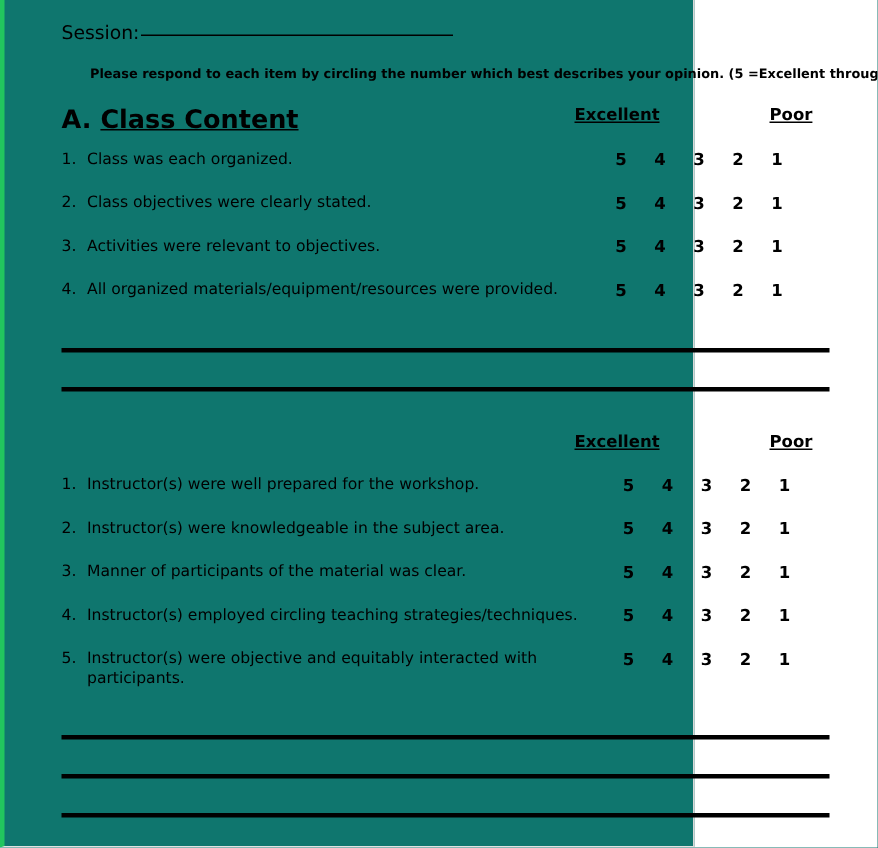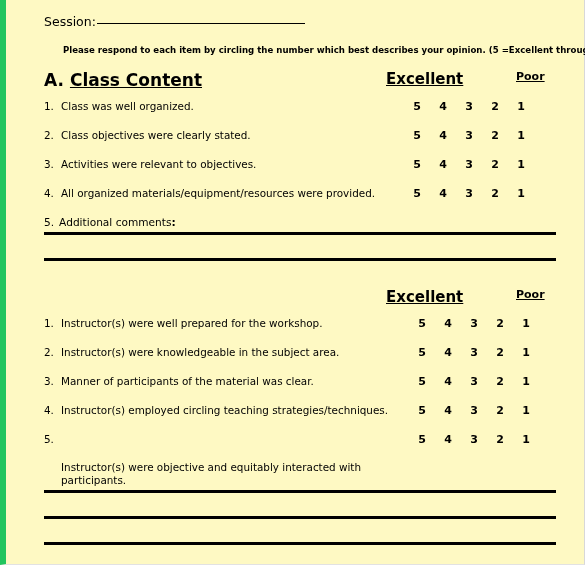--- a/index.html
+++ b/index.html
@@ -9,25 +9,25 @@
   body {
     width: 585px;
     height: 565px;
     background: #ffffff;
     font-family: "DejaVu Sans", sans-serif;
     color: #000000;
     overflow: hidden;
   }
   #page {
     position: relative;
-    width: 585px;
+    width: 463px;
     height: 565px;
     box-sizing: border-box;
-    background: #fef9c3;
-    border-left: 6px solid #22c55e;
+    background: #0f766e;
+    border-left: 3px solid #22c55e;
     border-right: 1px solid #d8d8d8;
     border-bottom: 1px solid #e2e2e2;
   }
 
   
   .session-row {
     position: absolute;
     left: 38px;
     top: 14px;
     font-size: 12.5px;
@@ -62,21 +62,21 @@
     white-space: nowrap;
     width: 512px;
   }
   .section-head .letter { display: inline-block; }
   .section-head .title {
     text-decoration: underline;
     margin-left: 6px;
   }
   .head-excellent {
     position: absolute;
-    font-size: 15px;
+    font-size: 11px;
     font-weight: bold;
     text-decoration: underline;
   }
   .head-poor {
     position: absolute;
     font-size: 11px;
     font-weight: bold;
     text-decoration: underline;
   }
 
@@ -142,21 +142,21 @@
   <div class="instruction">Please respond to each item by circling the number which best describes your opinion.  (5 =Excellent through 1= Poor.)</div>
 
   <div class="section-head" style="top:70px;">
     <span class="letter">A.</span><span class="title">Class Content</span>
   </div>
   <div class="head-excellent" style="left:380px; top:70px;">Excellent</div>
   <div class="head-poor" style="left:510px; top:70px;">Poor</div>
 
   <div class="qrow" style="top:100px;">
     <span class="qnum">1.</span>
-    <span class="qtext">Class was well organized.</span>
+    <span class="qtext">Class was each organized.</span>
     <span class="scale" style="left:360px;">
       <span>5</span><span>4</span><span>3</span><span>2</span><span>1</span>
     </span>
   </div>
 
   <div class="qrow" style="top:129px;">
     <span class="qnum">2.</span>
     <span class="qtext">Class objectives were clearly stated.</span>
     <span class="scale" style="left:360px;">
       <span>5</span><span>4</span><span>3</span><span>2</span><span>1</span>
@@ -172,23 +172,20 @@
   </div>
 
   <div class="qrow" style="top:187px;">
     <span class="qnum">4.</span>
     <span class="qtext">All organized materials/equipment/resources were provided.</span>
     <span class="scale" style="left:360px;">
       <span>5</span><span>4</span><span>3</span><span>2</span><span>1</span>
     </span>
   </div>
 
-  <div class="comments-label" style="top:216px;">
-    <span class="cnum">5.</span><span class="ctext">Additional comments</span><b>:</b>
-  </div>
   <div class="rule" style="top:232px;"></div>
   <div class="rule" style="top:258px;"></div>
 
   <div class="head-excellent" style="left:380px; top:288px;">Excellent</div>
   <div class="head-poor" style="left:510px; top:288px;">Poor</div>
 
   <div class="qrow" style="top:317px;">
     <span class="qnum">1.</span>
     <span class="qtext">Instructor(s) were well prepared for the workshop.</span>
     <span class="scale" style="left:365px;">
@@ -215,21 +212,21 @@
   <div class="qrow" style="top:404px;">
     <span class="qnum">4.</span>
     <span class="qtext">Instructor(s) employed circling teaching strategies/techniques.</span>
     <span class="scale" style="left:365px;">
       <span>5</span><span>4</span><span>3</span><span>2</span><span>1</span>
     </span>
   </div>
 
   <div class="qrow" style="top:433px;">
     <span class="qnum">5.</span>
-    <span class="qtext" style="width:320px;margin-top:28px;">Instructor(s) were objective and equitably interacted with participants.</span>
+    <span class="qtext" style="width:320px;">Instructor(s) were objective and equitably interacted with participants.</span>
     <span class="scale" style="left:365px;">
       <span>5</span><span>4</span><span>3</span><span>2</span><span>1</span>
     </span>
   </div>
 
   <div class="rule" style="top:490px;"></div>
   <div class="rule" style="top:516px;"></div>
   <div class="rule" style="top:542px;"></div>
 
 </div>

